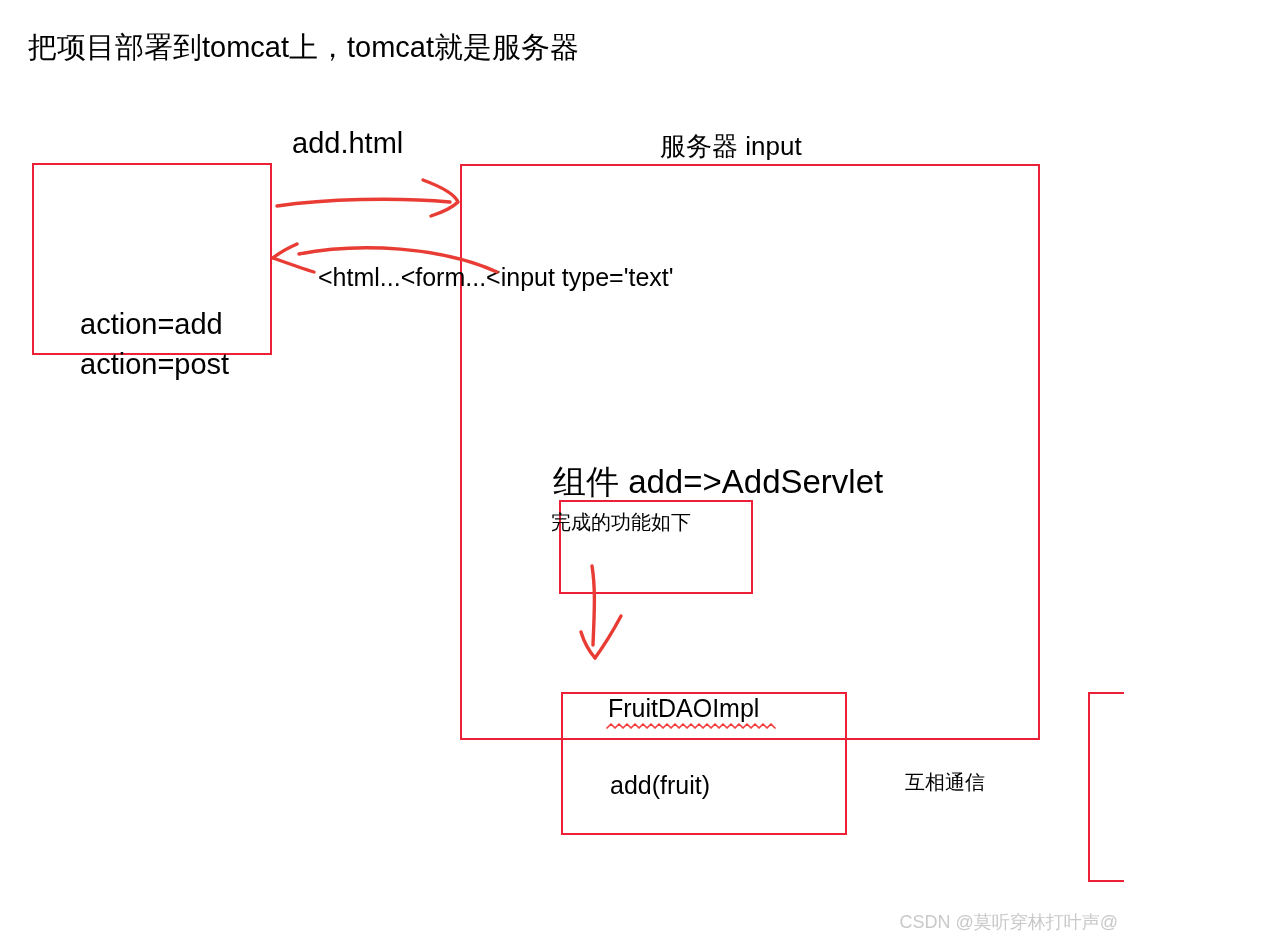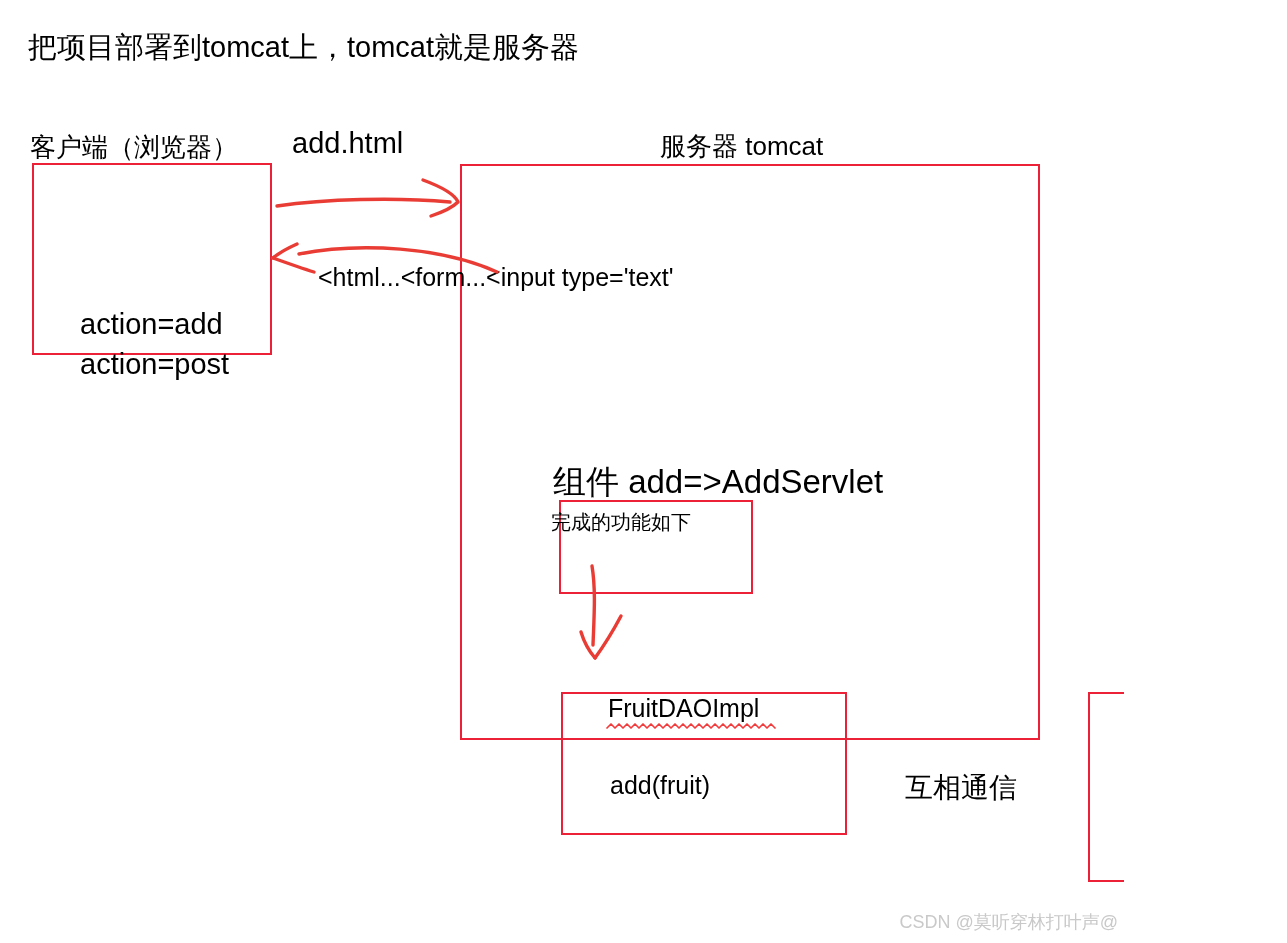--- a/index.html
+++ b/index.html
@@ -46,42 +46,41 @@
   #arrow-layer path.main { stroke-width: 3.4px; }
   #arrow-layer path.wavy { stroke: #f03c3c; stroke-width: 1.7px; }
 </style>
 </head>
 <body>
 
 <div id="canvas">
 
   <div class="abs title" style="left:28px; top:28px;">把项目部署到tomcat上，tomcat就是服务器</div>
 
-  <div class="abs lbl26" style="left:30px; top:130px;">客户端（浏览器）</div>
   <div class="abs lbl29" style="left:292px; top:127px;">add.html</div>
-  <div class="abs lbl26" style="left:660px; top:129px;">服务器 tomcat</div>
+  <div class="abs lbl26" style="left:660px; top:129px;">服务器 input</div>
 
   <div class="redbox" style="left:32px; top:163px; width:240px; height:192px;"></div>
   <div class="abs lbl29" style="left:80px; top:308px;">action=add</div>
   <div class="abs lbl29" style="left:80px; top:348px;">action=post</div>
 
   <div class="redbox" style="left:460px; top:164px; width:580px; height:576px;"></div>
 
   <div class="abs code25" style="left:318px; top:263px;">&lt;html...&lt;form...&lt;input type='text'</div>
 
   <div class="abs" style="left:553px; top:460px; font-size:33px;">组件 add=&gt;AddServlet</div>
 
   <div class="redbox" style="left:559px; top:500px; width:194px; height:94px;"></div>
   <div class="abs" style="left:551px; top:509px; font-size:20px;">完成的功能如下</div>
 
   <div class="redbox" style="left:561px; top:692px; width:286px; height:143px;"></div>
   <div class="abs code25" style="left:608px; top:694px;">FruitDAOImpl</div>
   <div class="abs code25" style="left:610px; top:771px;">add(fruit)</div>
 
-  <div class="abs" style="left:905px; top:769px; font-size:28px;">互相通信</div>
+  <div class="abs" style="left:905px; top:769px; font-size:20px;">互相通信</div>
 
   <div class="redbox" style="left:1088px; top:692px; width:145px; height:190px;"></div>
   <div class="abs" style="left:1133px; top:668px; font-size:22px;">DB</div>
 
   <svg id="arrow-layer" viewBox="0 0 1287 943" xmlns="http://www.w3.org/2000/svg">
 
     <g>
       <path class="main" d="M 277 206 C 325 199, 395 197, 450 202"></path>
       <path class="main" d="M 423 180 C 442 187, 455 195, 458 202 C 451 209, 440 213, 431 216"></path>
     </g>

